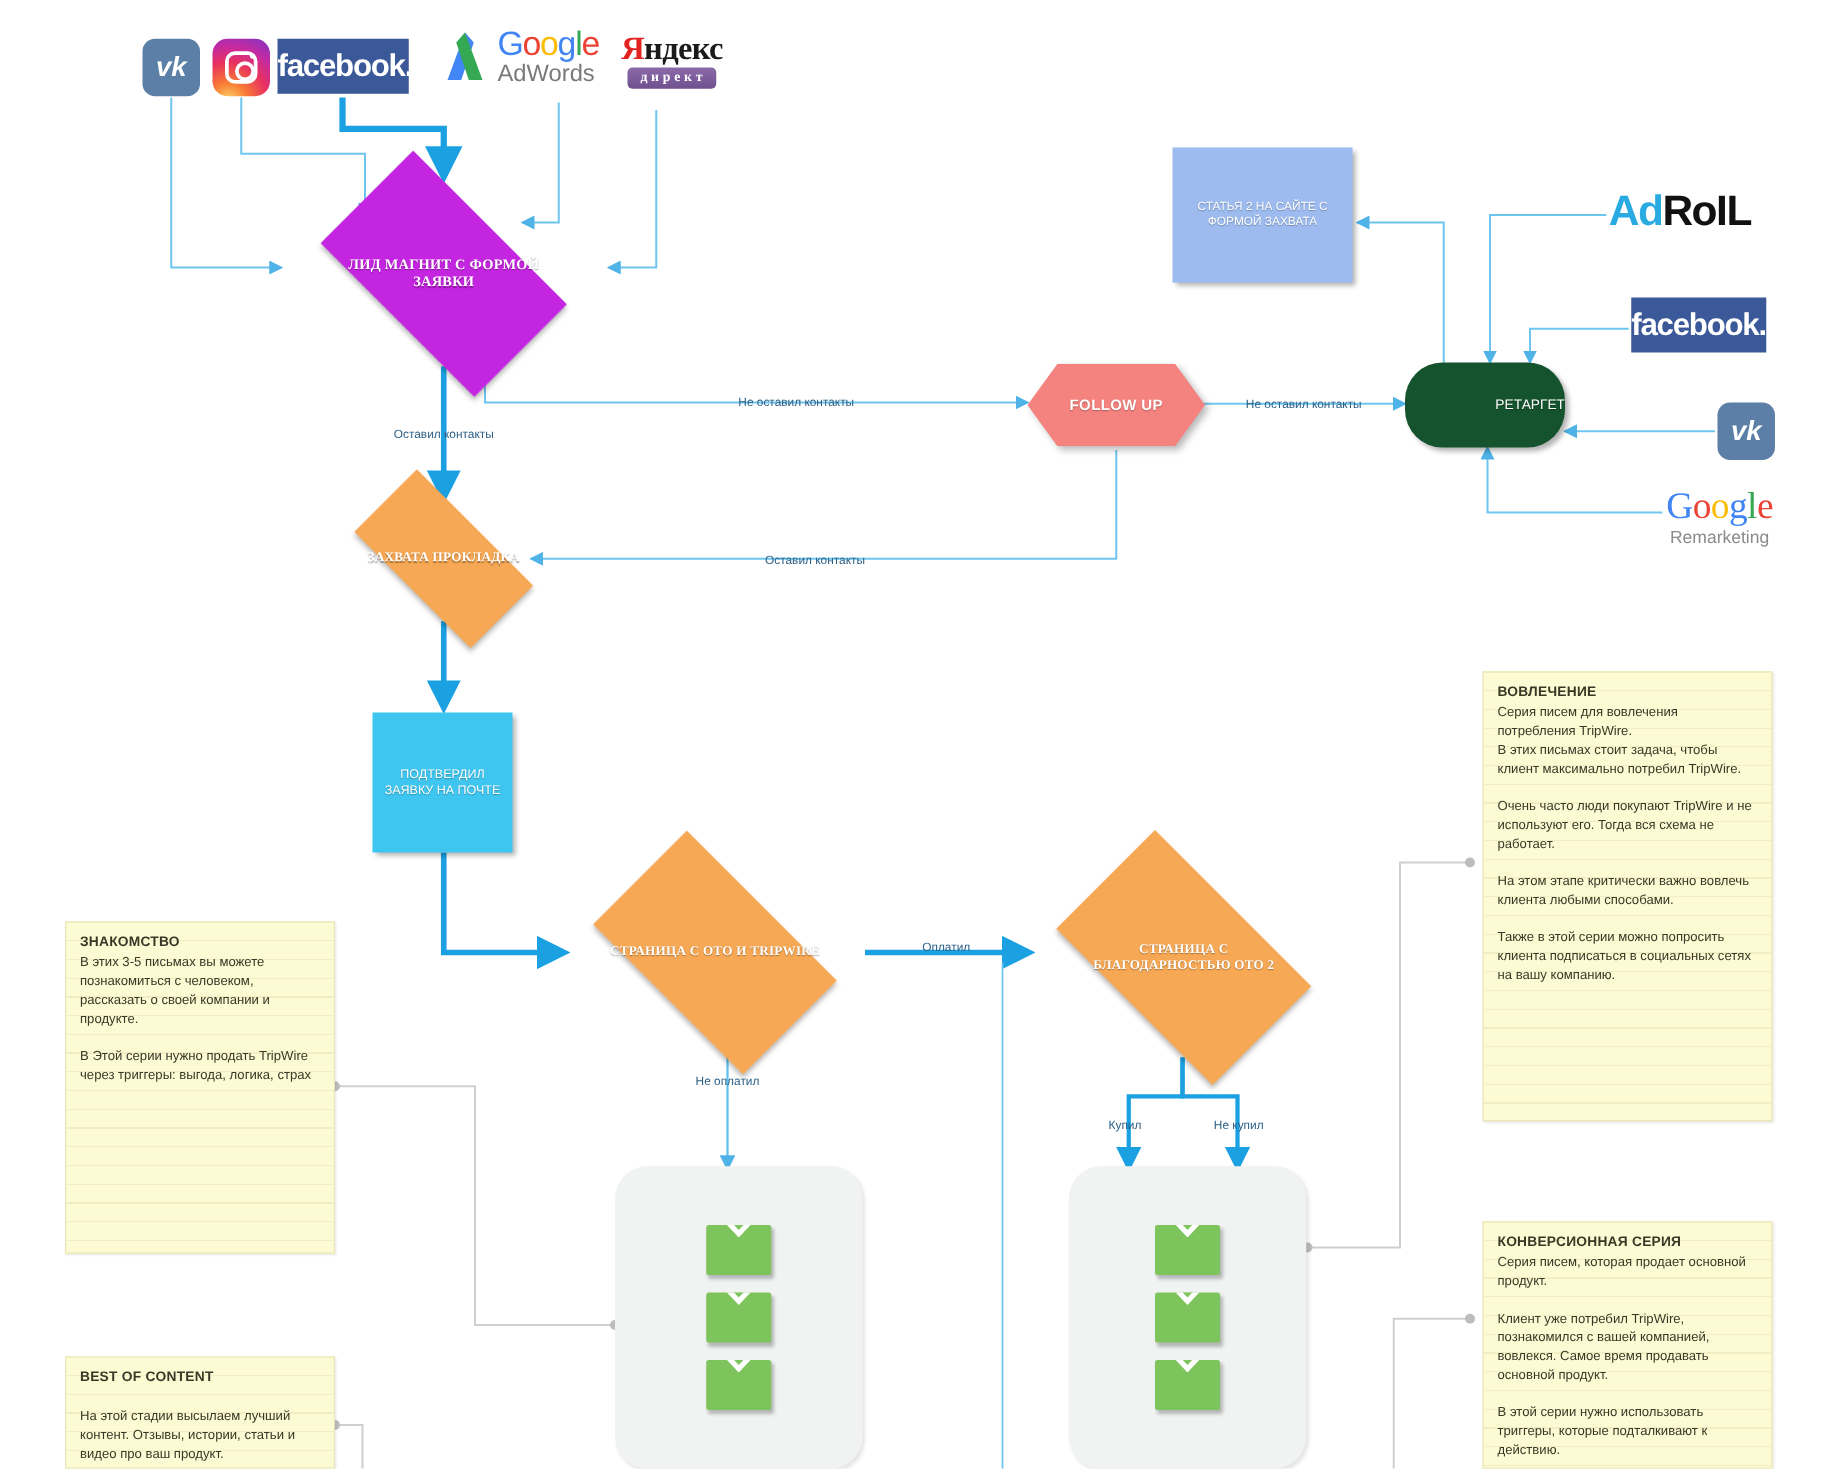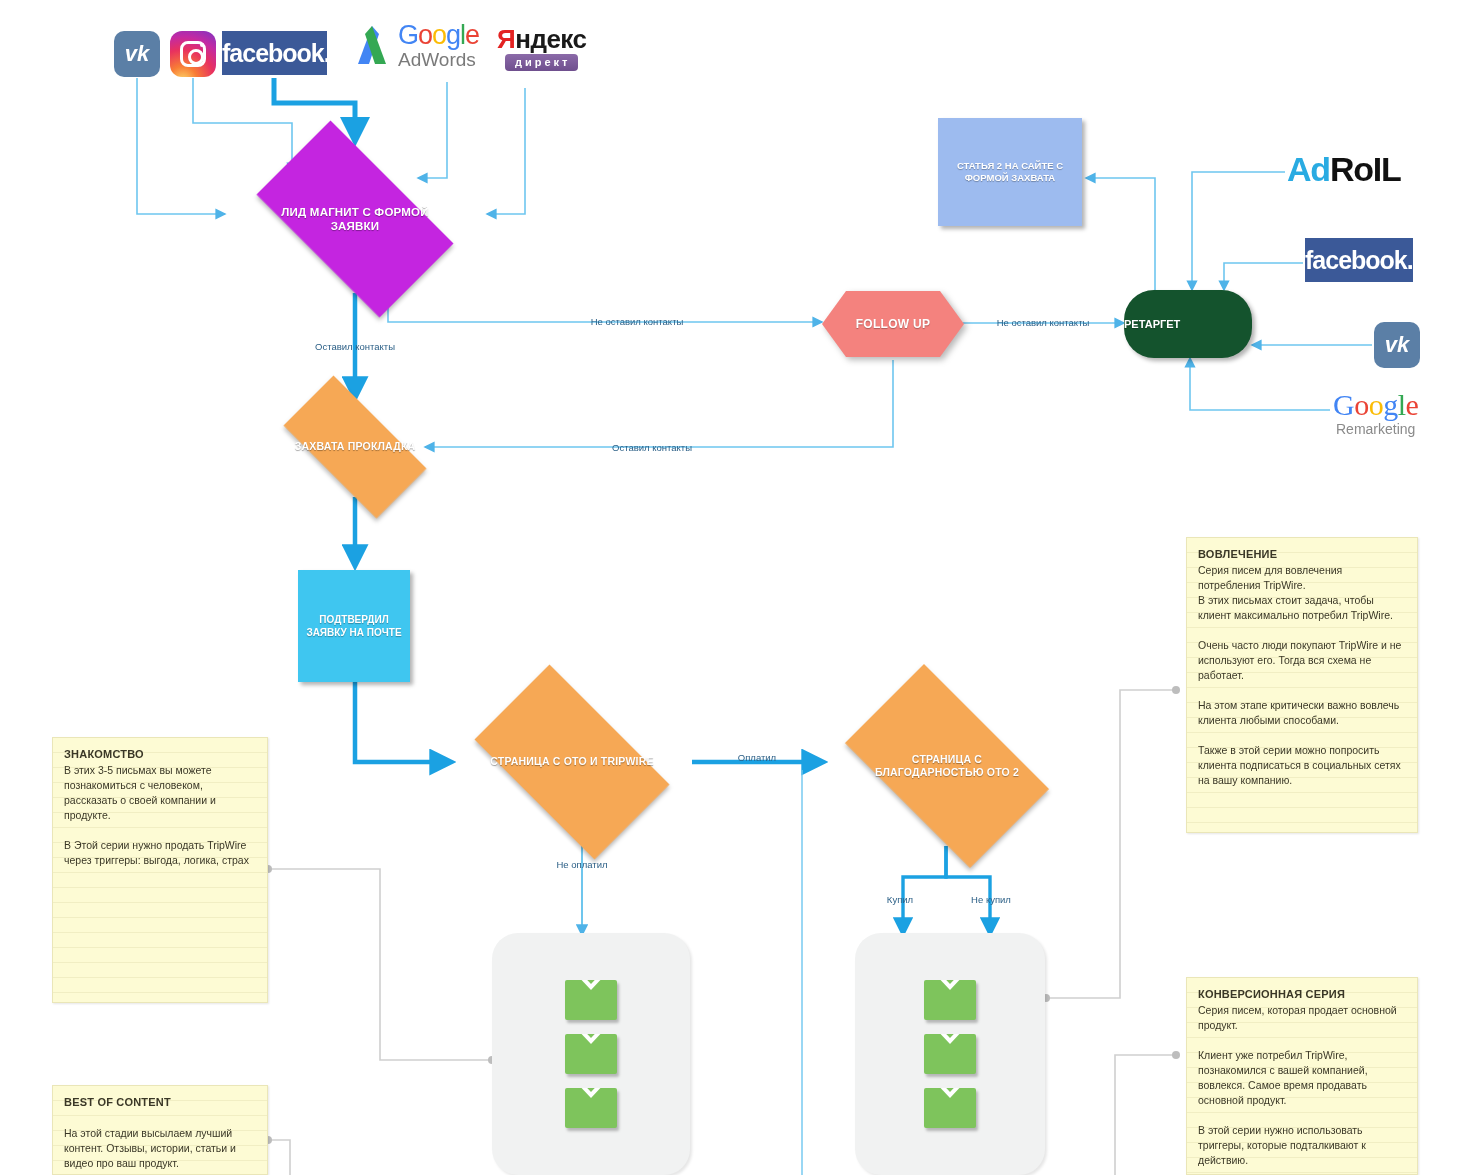--- a/index.html
+++ b/index.html
@@ -20,27 +20,27 @@
   .diamond { display: flex; align-items: center; justify-content: center; }
   .diamond .dshape {
     position: absolute; left: 0; top: 0; width: 100%; height: 100%;
     transform: rotate(45deg) scale(.7071);
     filter: drop-shadow(3px 3px 3px rgba(0,0,0,.28));
   }
   .diamond .dlabel {
     position: relative; z-index: 2;
     color: #fff; font-weight: bold; text-align: center;
     text-shadow: 0 1px 1px rgba(0,0,0,.35);
-    line-height: 1.25; letter-spacing: .2px; padding: 0 6px;
+    line-height: 1.25; letter-spacing: .2px; padding: 0 6px; font-family: Liberation Serif, serif;
   }
 
   
   .box {
-    display: flex; align-items: center; justify-content: flex-start; text-align: center;
-    color: #fff; font-weight: bold; line-height: 1.3;
+    display: flex; align-items: center; justify-content: flex-end; text-align: center;
+    color: #fff; font-weight: normal; line-height: 1.3;
     box-shadow: 3px 3px 4px rgba(0,0,0,.30);
     text-shadow: 0 1px 1px rgba(0,0,0,.3);
   }
   .hexwrap { position: relative; display: flex; align-items: center; justify-content: center; }
   .hexwrap .hlabel { position: relative; z-index: 2; color: #fff; font-weight: bold;
                      font-size: 12px; letter-spacing: .3px; text-shadow: 0 1px 1px rgba(0,0,0,.3); }
 
   
   .mailgroup {
     background: #f1f2f2; border-radius: 26px;
@@ -241,21 +241,21 @@
         <path d="M20,2 L6,40 L17,40 L27,10 Z" fill="#4285f4"></path>
         <path d="M20,2 L34,40 L23,40 L13,10 Z" fill="#34a853"></path>
       </svg>
     </span>
     <span class="awtext">
       <span class="gword"><span style="color:#4285f4">G</span><span style="color:#ea4335">o</span><span style="color:#fbbc05">o</span><span style="color:#4285f4">g</span><span style="color:#34a853">l</span><span style="color:#ea4335">e</span></span>
       <span class="awsub">AdWords</span>
     </span>
   </div>
 
-  <div class="logo logo-ya" style="left:497px; top:26px;">
+  <div class="logo logo-ya" style="left:497px; top:26px;font-family:Liberation Serif, serif;">
     <div class="yatop"><span style="color:#e32322">Я</span><span style="color:#1a1a1a">ндекс</span></div>
     <div class="yapill">директ</div>
   </div>
 
   <div class="logo logo-adroll" style="left:1287px; top:150px;">
     <span style="color:#29abe2">Ad</span><span style="color:#111">RoIL</span>
   </div>
 
   <div class="logo logo-fb" style="left:1305px; top:238px; width:108px; height:44px; font-size:25px;">
     <span>facebook.</span>
@@ -327,21 +327,21 @@
     <div class="gap"></div>
     <p>В Этой серии нужно продать TripWire через триггеры: выгода, логика, страх</p>
   </div>
 
   <div class="note" style="left:52px; top:1085px; width:216px; height:90px;">
     <div class="ntitle">BEST OF CONTENT</div>
     <div class="gap"></div>
     <p>На этой стадии высылаем лучший контент. Отзывы, истории, статьи и видео про ваш продукт.</p>
   </div>
 
-  <div class="note" style="left:1186px; top:537px; width:232px; height:296px;">
+  <div class="note" style="left:1186px; top:537px; width:232px; height:360px;">
     <div class="ntitle">ВОВЛЕЧЕНИЕ</div>
     <p>Серия писем для вовлечения потребления TripWire.</p>
     <p>В этих письмах стоит задача, чтобы клиент максимально потребил TripWire.</p>
     <div class="gap"></div>
     <p>Очень часто люди покупают TripWire и не используют его. Тогда вся схема не работает.</p>
     <div class="gap"></div>
     <p>На этом этапе критически важно вовлечь клиента любыми способами.</p>
     <div class="gap"></div>
     <p>Также в этой серии можно попросить клиента подписаться в социальных сетях на вашу компанию.</p>
   </div>

